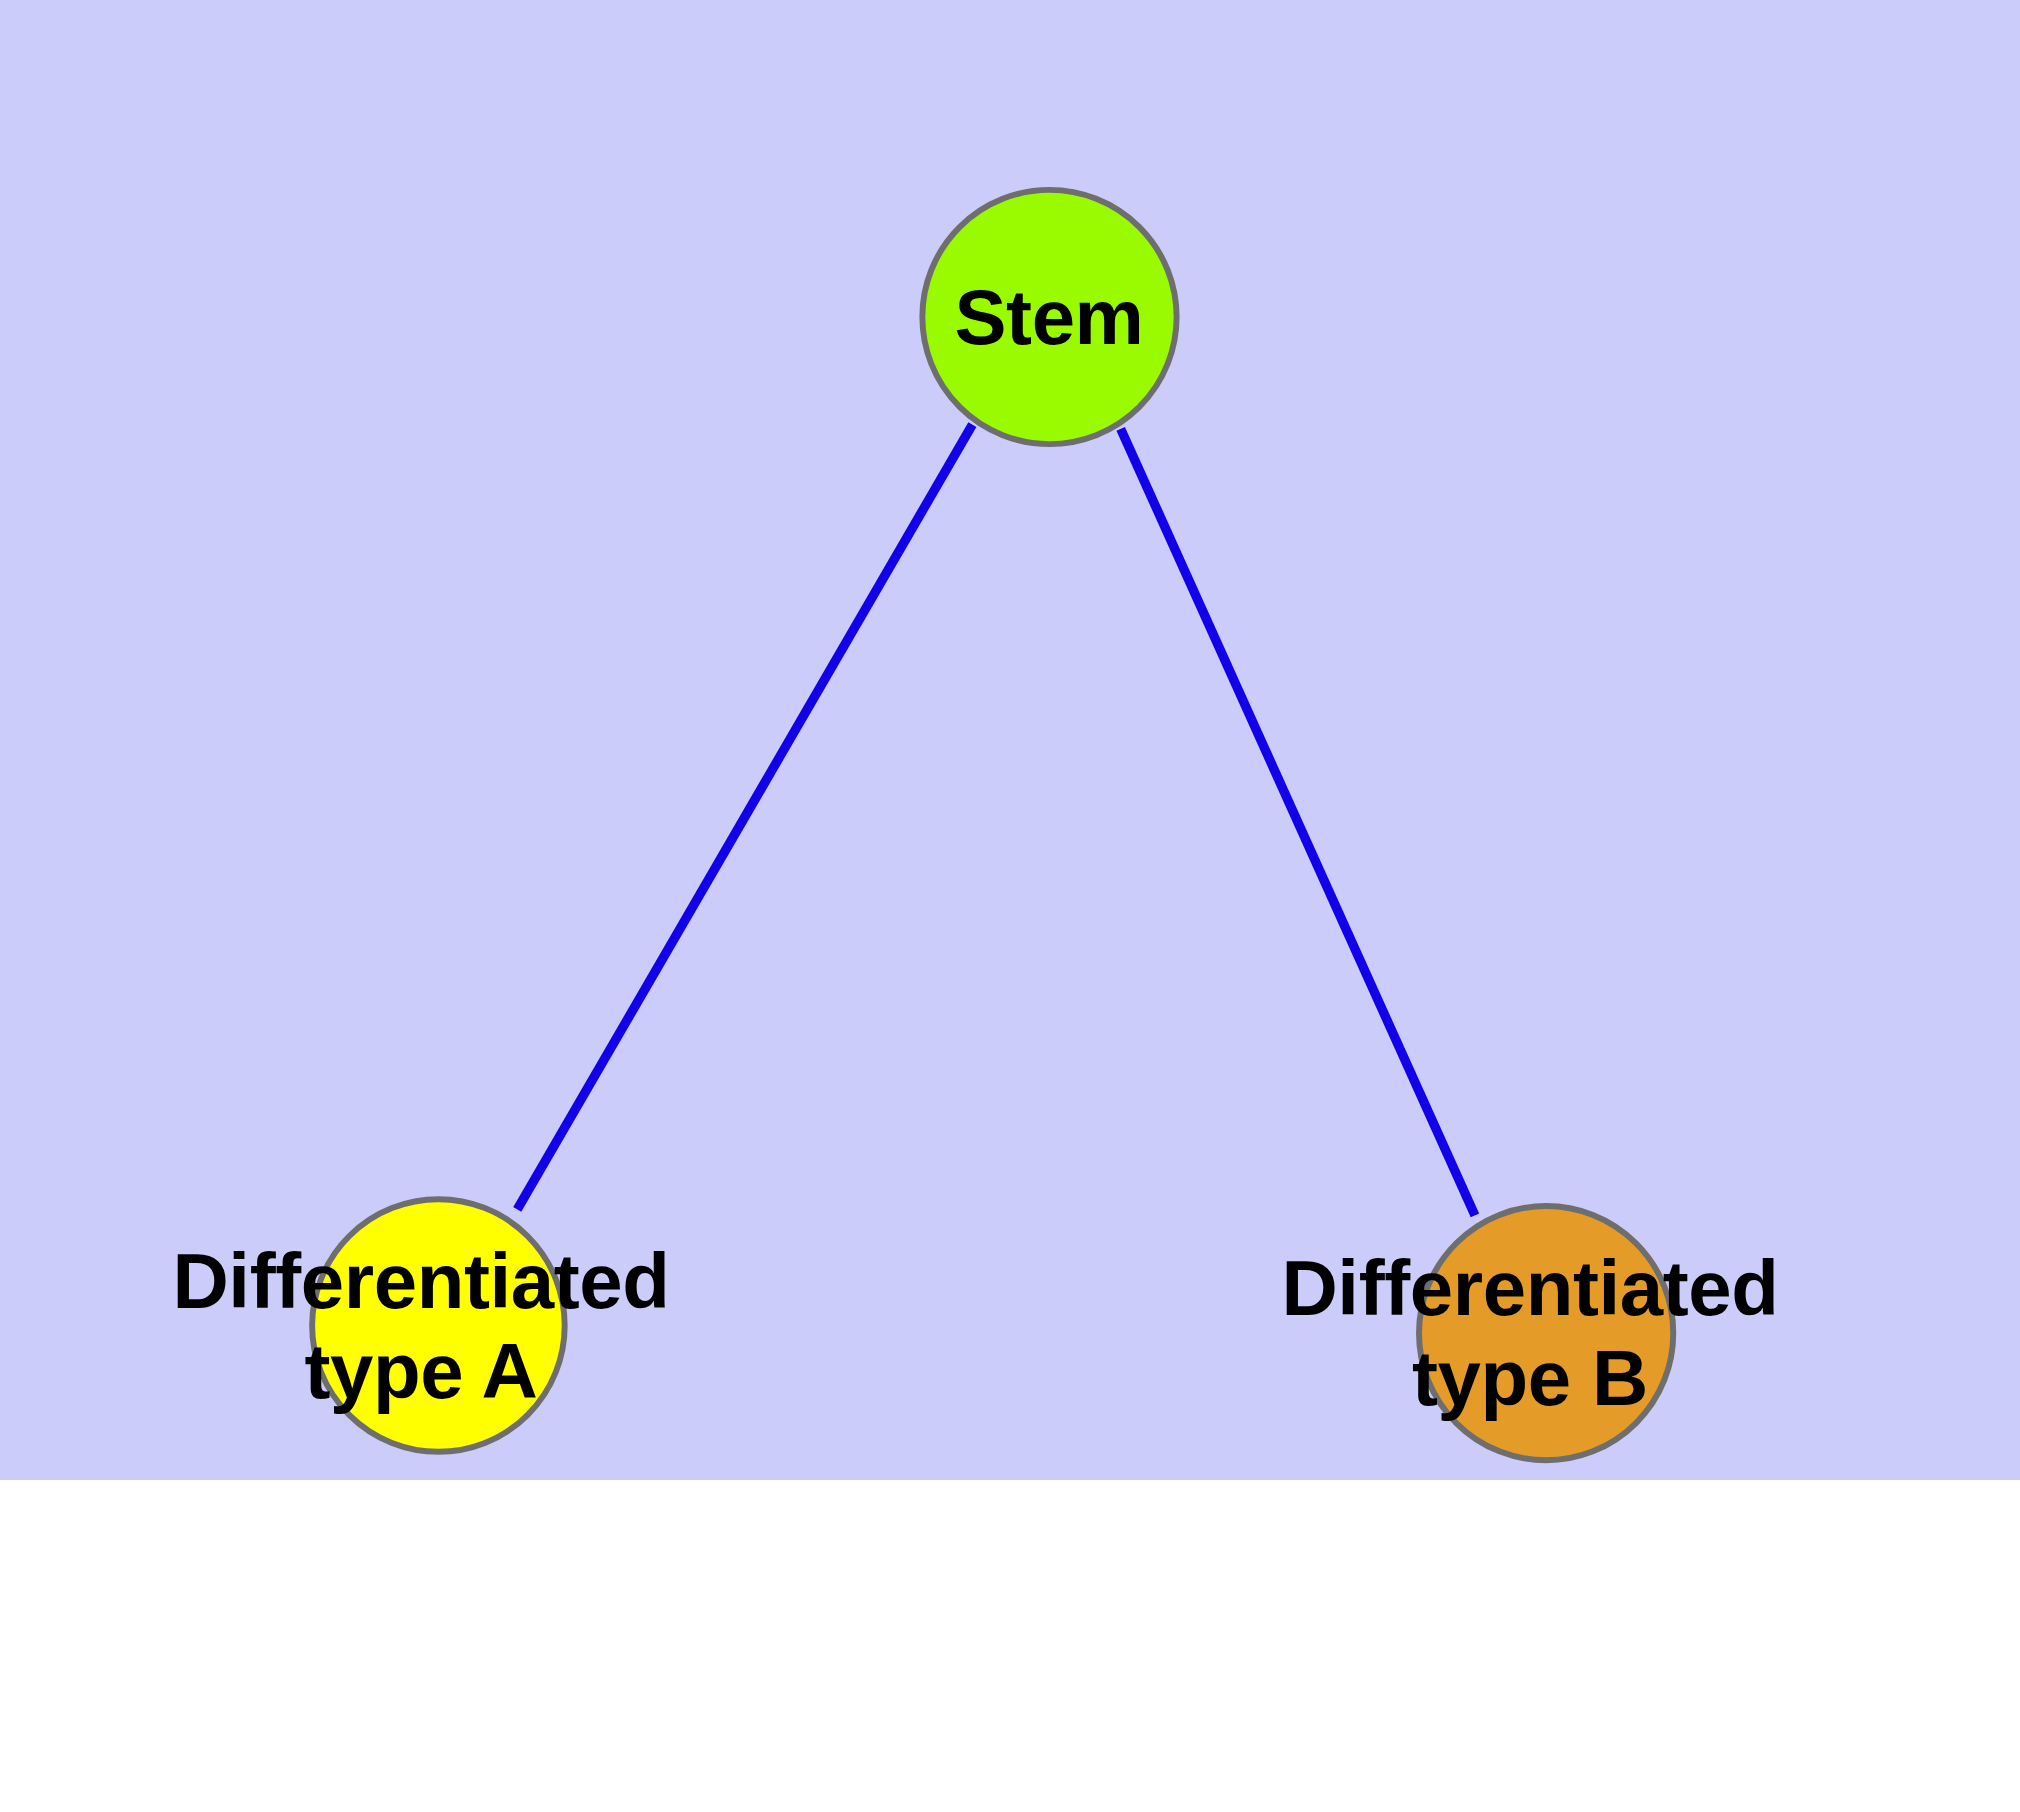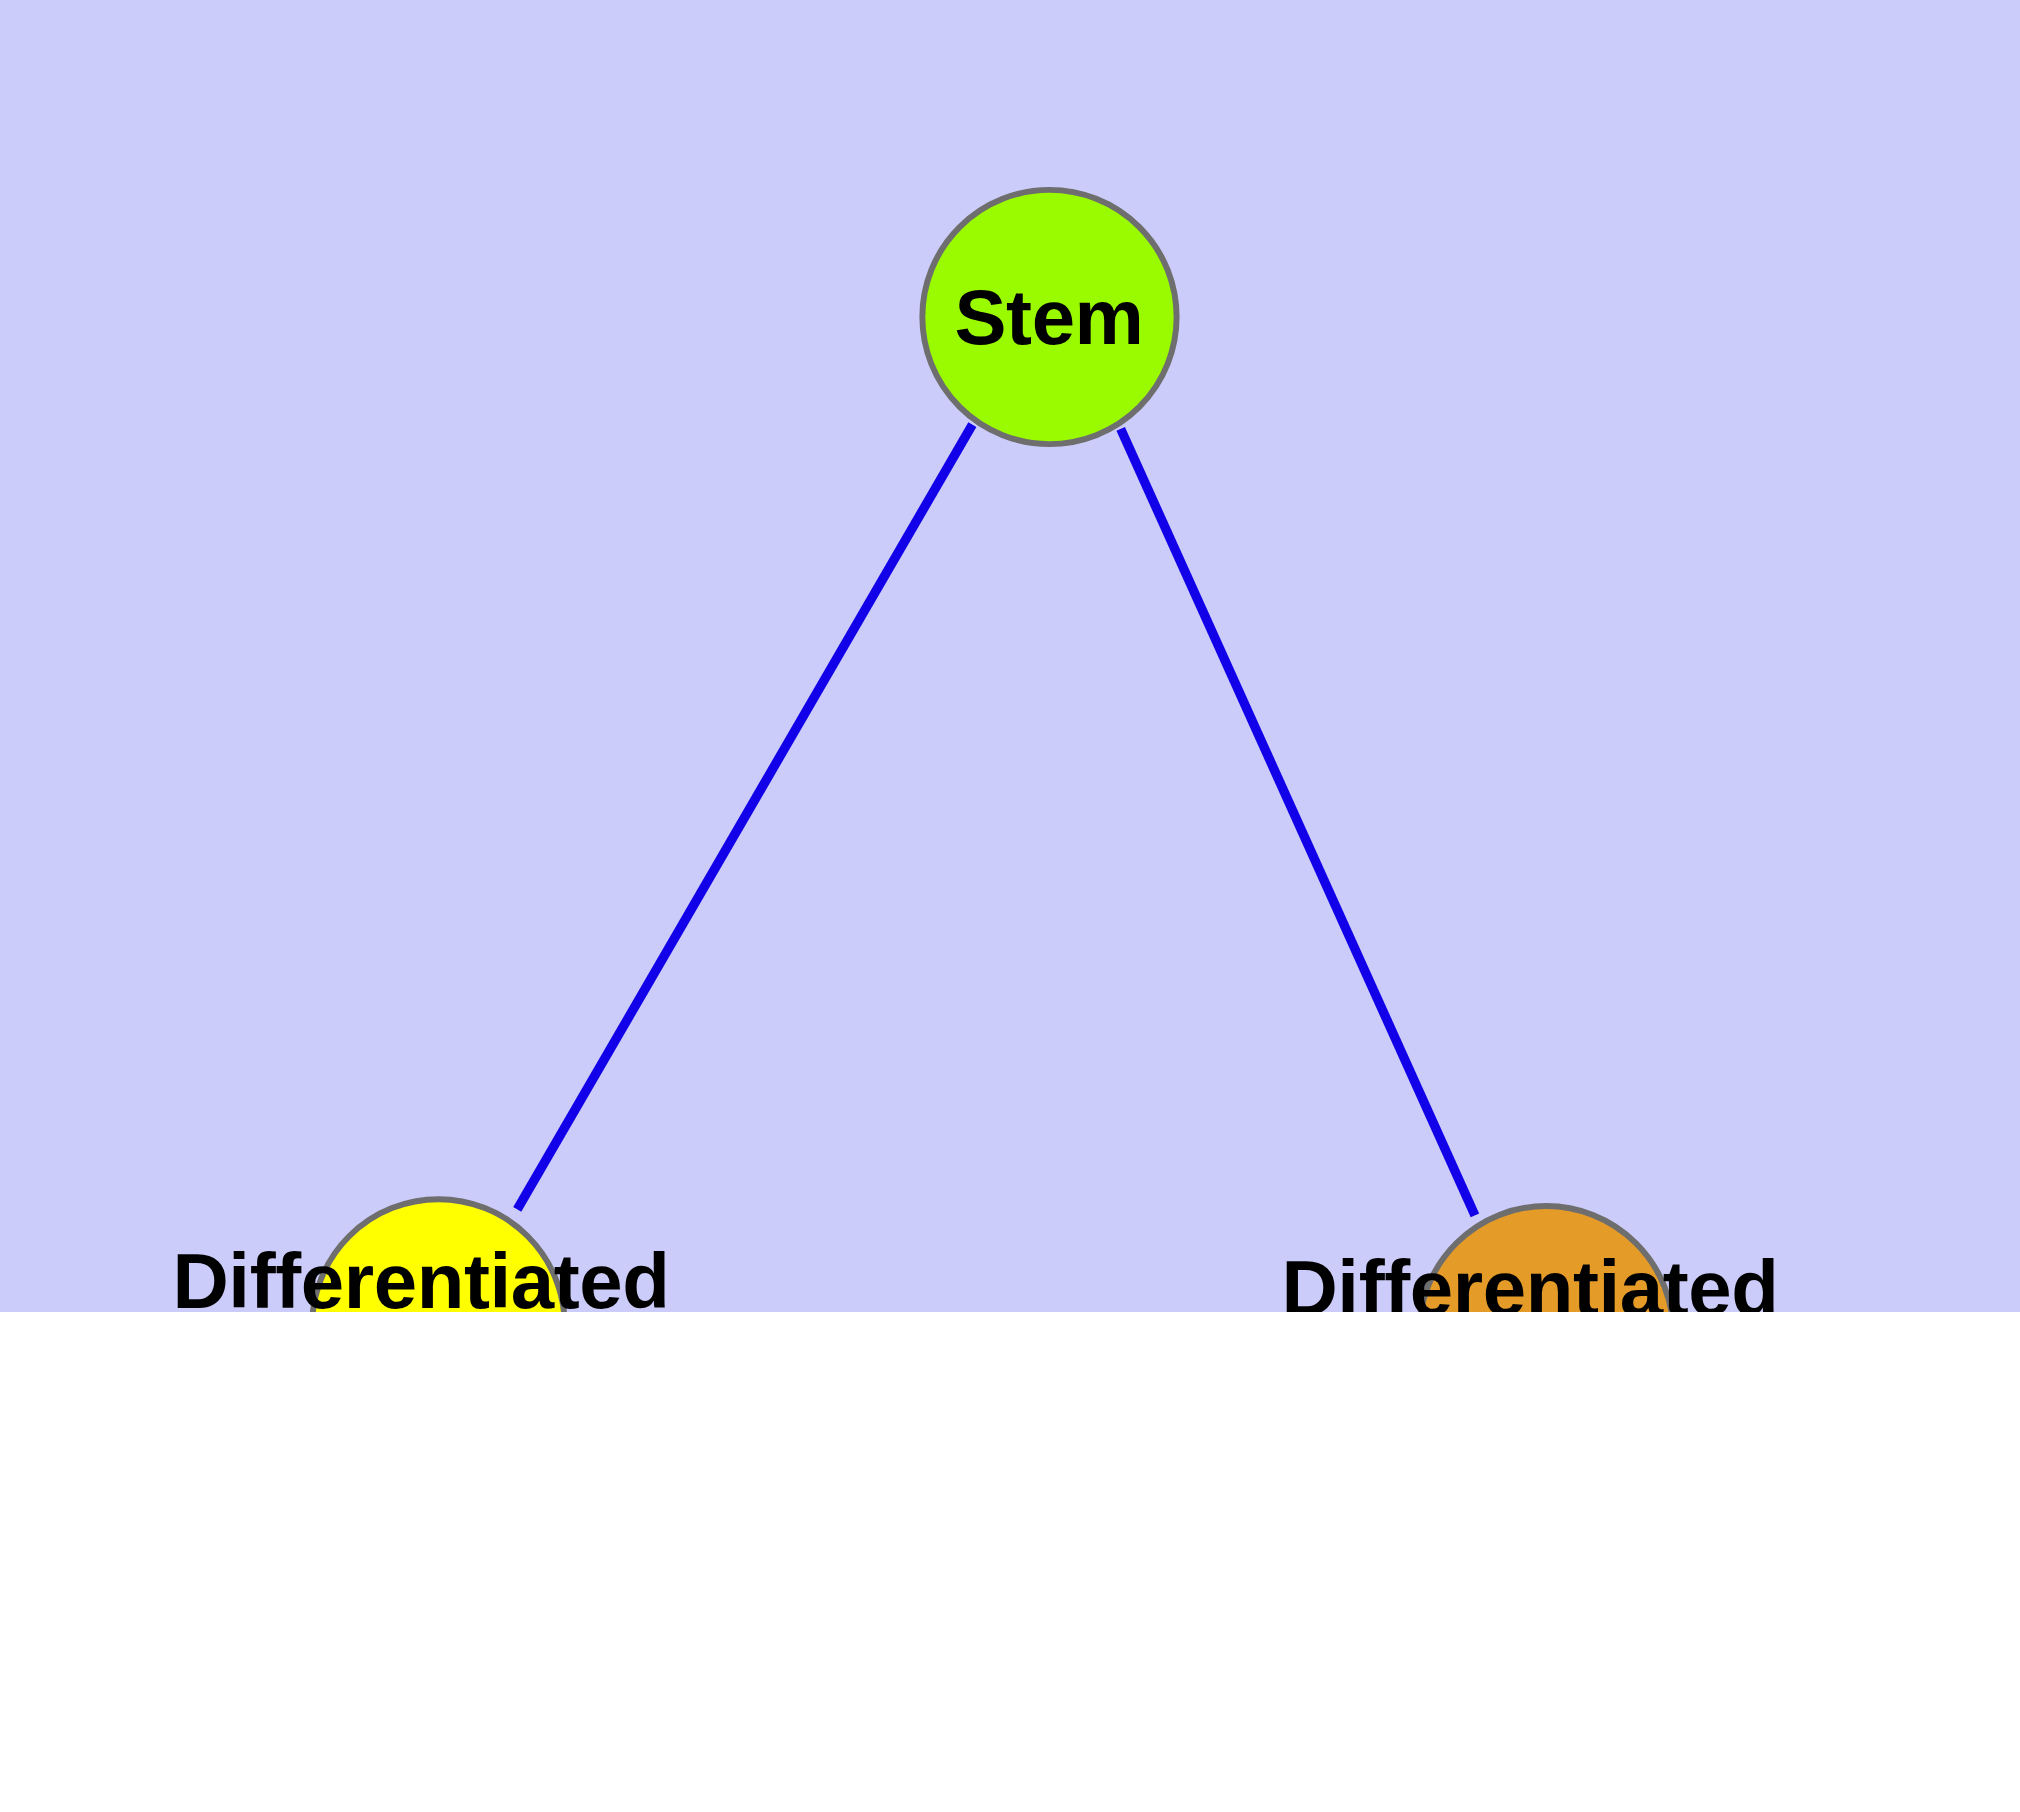--- a/index.html
+++ b/index.html
@@ -50,21 +50,21 @@
   #label-type-b {
     font-size: 78px;
     left: 1530px;
     top: 1333px;
     transform: translate(-50%, -50%);
   }
 </style>
 </head>
 <body>
 
-<div id="canvas" style="width: 2021px; height: 1312px; background: rgb(204, 204, 250);">
+<div id="canvas" style="width: 2021px; height: 1480px; background: rgb(204, 204, 250);">
 
   <svg id="graph-svg" viewBox="0 0 2384 2138" xmlns="http://www.w3.org/2000/svg">
 
     <g>
       <line x1="1147" y1="501" x2="610" y2="1427" stroke="#1200e8" stroke-width="11" stroke-linecap="butt"></line>
       <line x1="1322" y1="506" x2="1740" y2="1434" stroke="#1200e8" stroke-width="11" stroke-linecap="butt"></line>
     </g>
 
     <g>
       <circle cx="517" cy="1564" r="149" fill="#ffff00" stroke="#6e6e6e" stroke-width="7"></circle>

